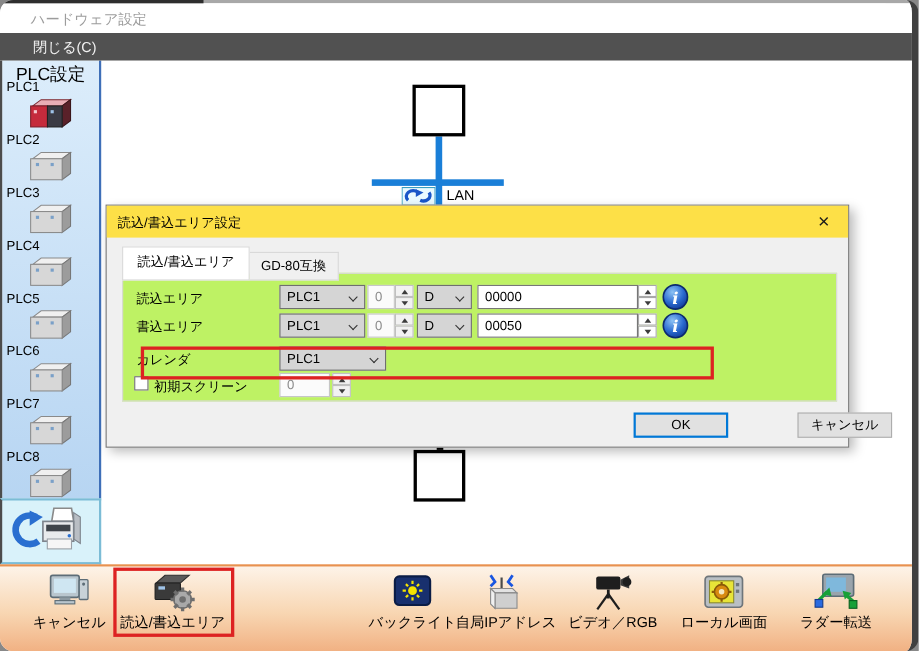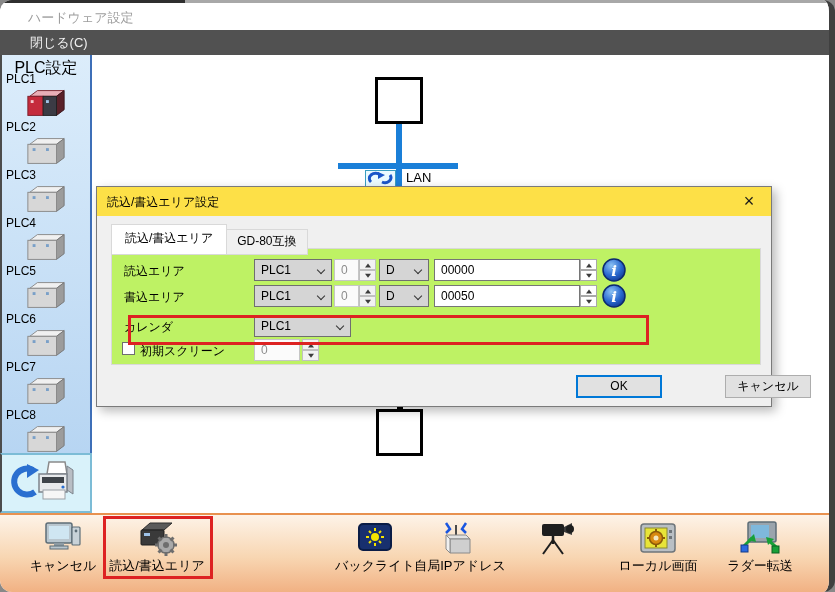--- a/index.html
+++ b/index.html
@@ -408,20 +408,21 @@
       <div class="tb-icon">
         <svg width="46" height="36" viewBox="0 0 46 36">
             <rect x="8" y="4" width="22" height="12" rx="2" fill="#1e1e1e"></rect>
             <polygon points="30,7 38,3 38,15 30,12" fill="#3a3a3a"></polygon>
             <circle cx="36" cy="9" r="4" fill="#1e1e1e"></circle>
             <line x1="19" y1="16" x2="19" y2="24" stroke="#1e1e1e" stroke-width="2.5"></line>
             <line x1="19" y1="20" x2="9" y2="34" stroke="#1e1e1e" stroke-width="2"></line>
             <line x1="19" y1="20" x2="29" y2="34" stroke="#1e1e1e" stroke-width="2"></line>
           </svg>
       </div>
+      <div class="tb-label">ビデオ／RGB</div>
     </div>
 
     <div class="tb-item" style="left:603px;">
       <div class="tb-icon">
         <svg width="44" height="34" viewBox="0 0 44 34">
             <rect x="5" y="3" width="34" height="28" rx="3" fill="#b9bfc4" stroke="#6e757a" stroke-width="1.5"></rect>
             <rect x="9" y="7" width="22" height="20" fill="#e8e438" stroke="#8a8a30" stroke-width="1"></rect>
             <circle cx="20" cy="17" r="6.5" fill="#d88a10" stroke="#8a5a08" stroke-width="1.5"></circle>
             <circle cx="20" cy="17" r="2.5" fill="#f4e8c0"></circle>
             <g stroke="#8a5a08" stroke-width="2">

